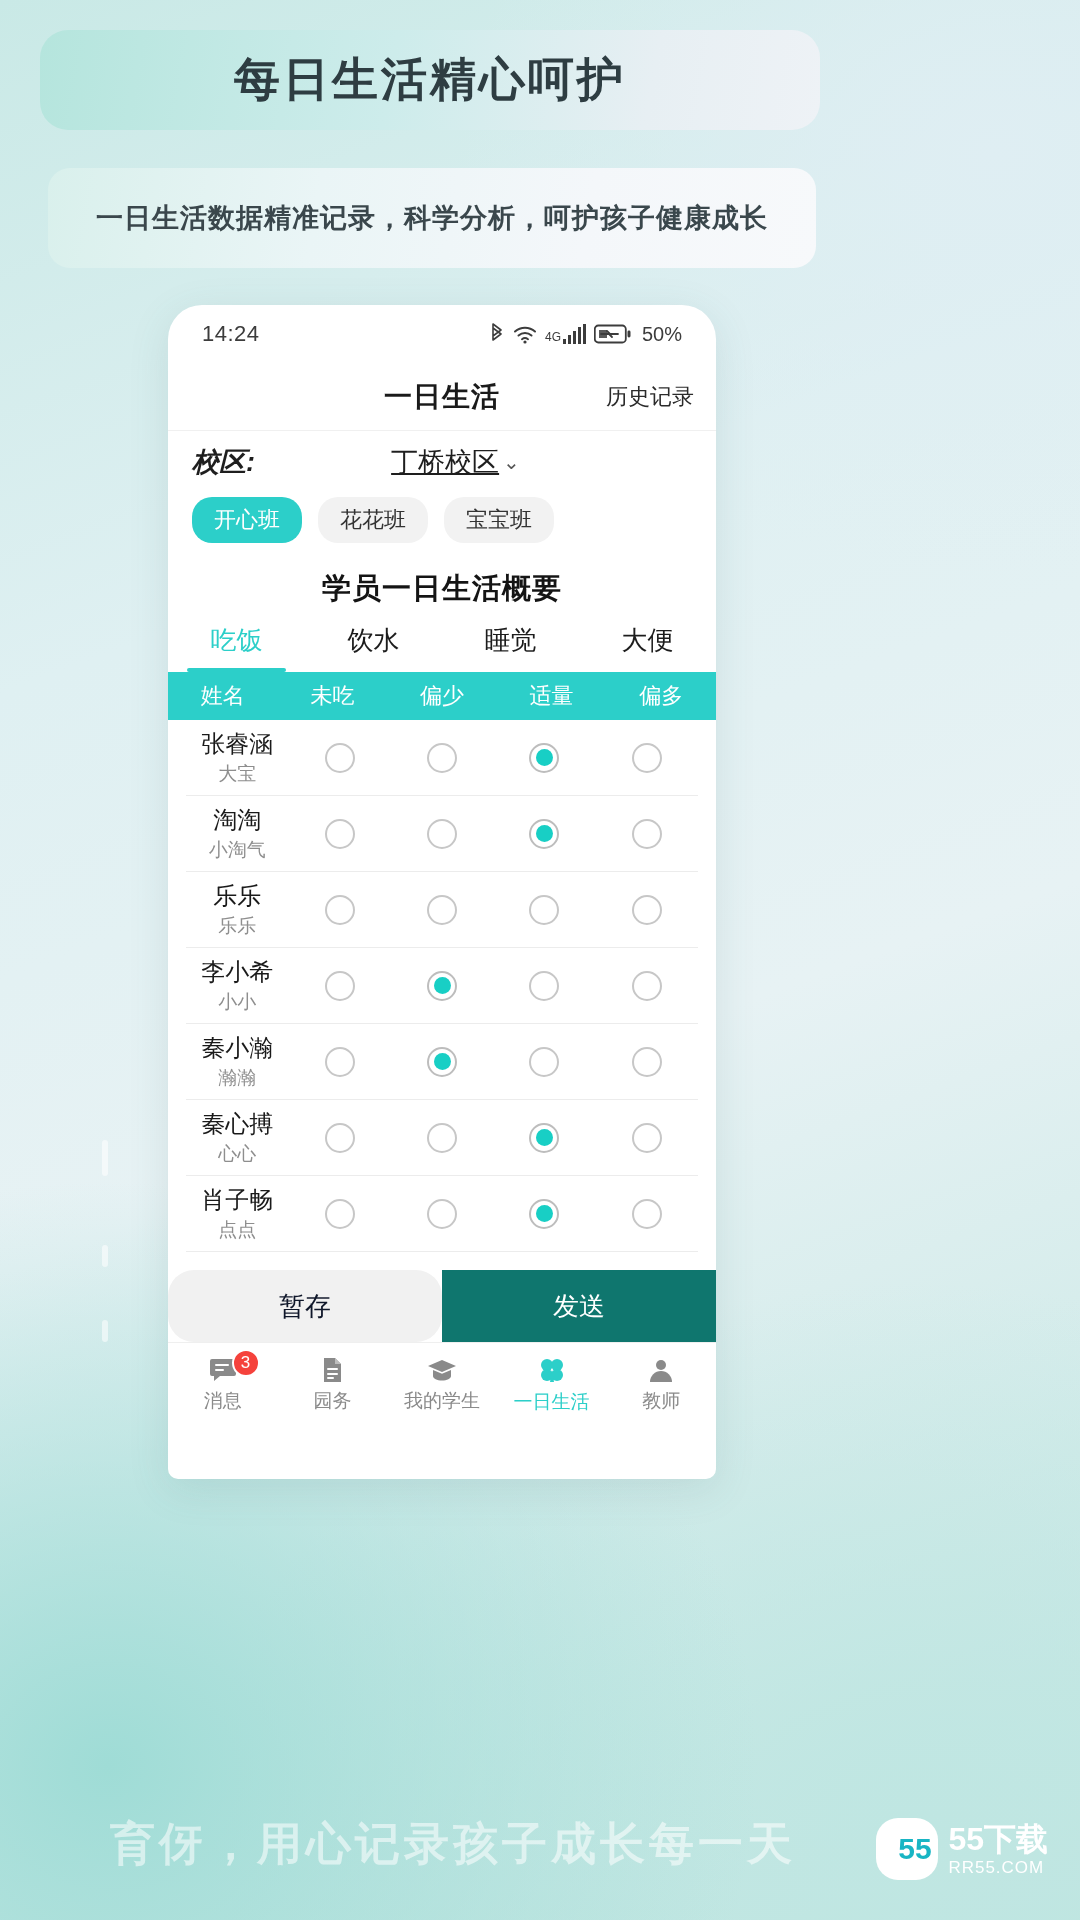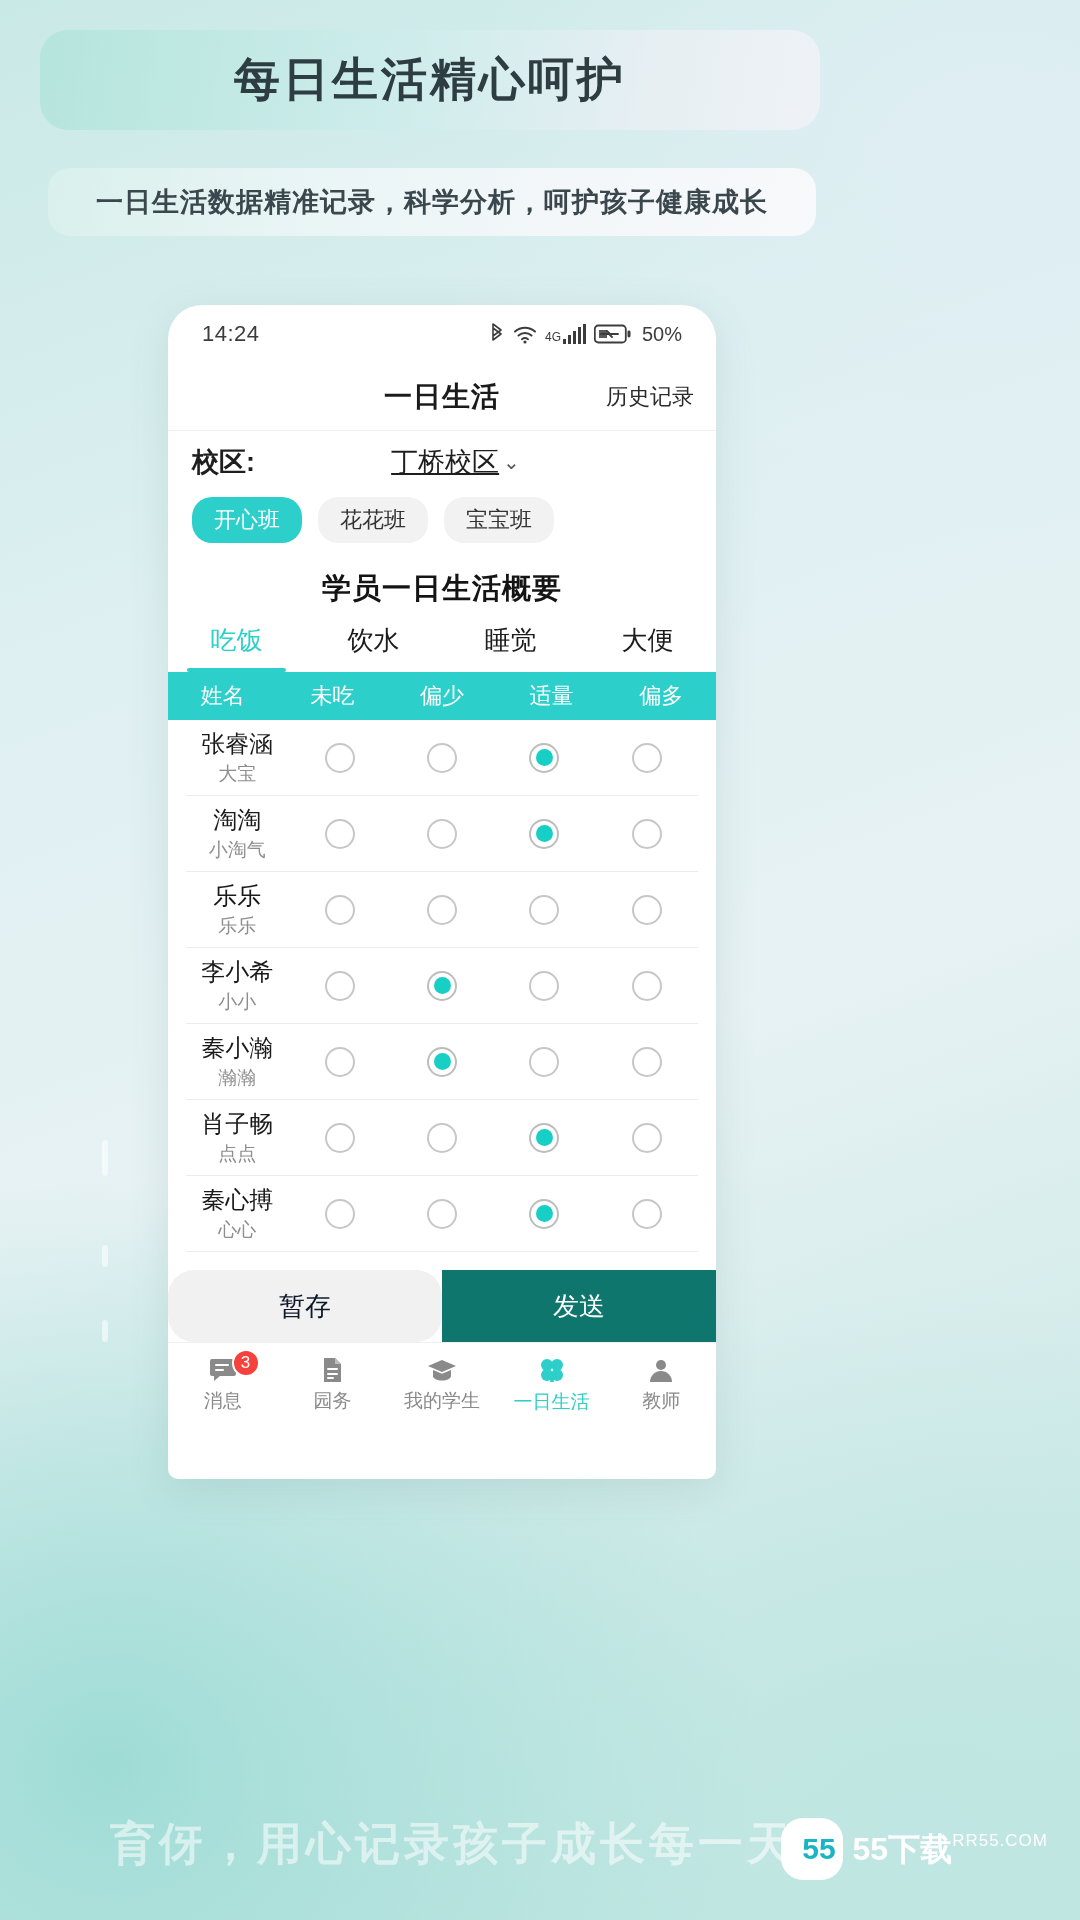--- a/index.html
+++ b/index.html
@@ -23,21 +23,21 @@
     width: 780px; height: 100px;
     border-radius: 28px;
     background: linear-gradient(100deg, #b5e5dd 0%, #cdeceb 45%, #e7eff3 78%, #eef2f6 100%);
     display: flex; align-items: center; justify-content: center;
   }
   .promo-title span {
     font-size: 46px; font-weight: 900; color: #2e3d42; letter-spacing: 3px;
   }
   .promo-sub {
     position: absolute; left: 48px; top: 168px;
-    width: 768px; height: 68px;
+    width: 768px; height: 100px;
     border-radius: 22px;
     background: linear-gradient(100deg, #d9f0ec 0%, #eaf5f6 35%, #f4f7fa 70%, #f7f9fb 100%);
     display: flex; align-items: center; justify-content: center;
   }
   .promo-sub span {
     font-size: 27px; font-weight: 800; color: #3a474c; letter-spacing: 1px;
   }
 
   
   .phone {
@@ -70,21 +70,21 @@
   .appbar-action {
     position: absolute; right: 22px; top: 50%; transform: translateY(-50%);
     font-size: 22px; color: #2b2b2b;
   }
 
   
   .campus-row {
     height: 62px; display: flex; align-items: center;
     padding: 0 24px;
   }
-  .campus-label { font-size: 27px; font-weight: 800; color: #1e1e1e; }
+  .campus-label { font-size: 27px; font-weight: 800; color: #1e1e1e; font-style: italic; }
   .campus-value-wrap {
     flex: 1; display: flex; align-items: center; justify-content: center;
     gap: 4px; padding-right: 36px;
   }
   .campus-value { font-size: 27px; color: #1e1e1e; text-decoration: underline; }
   .chev { font-size: 20px; color: #555; }
 
   
   .chips { display: flex; gap: 16px; padding: 4px 24px 0 24px; }
   .chip {
@@ -183,21 +183,21 @@
   }
   .dl-logo {
     position: absolute; right: 32px; bottom: 40px;
     display: flex; align-items: center; gap: 10px;
   }
   .dl-mark {
     width: 62px; height: 62px; border-radius: 22px;
     background: #ffffff; color: #18b5c4; font-size: 30px; font-weight: 900;
     display: flex; align-items: center; justify-content: center; padding-left: 15px;
   }
-  .dl-text { display: flex; flex-direction: row; color: #ffffff; line-height: 1.15; }
+  .dl-text { display: flex; flex-direction: column; color: #ffffff; line-height: 1.15; }
   .dl-text .t1 { font-size: 32px; font-weight: 800; }
   .dl-text .t2 { font-size: 17px; letter-spacing: 1px; }
 
   
   .tick { position: absolute; width: 6px; border-radius: 3px; background: rgba(255,255,255,0.55); }
 </style>
 </head>
 <body>
 
 <div class="promo-title">
@@ -373,40 +373,40 @@
         </div>
         <div class="optcell">
           <span class="radio"></span>
         </div>
         <div class="optcell">
           <span class="radio"></span>
         </div>
       </div>
       <div class="trow">
         <div class="namecell">
+          <span class="nm">秦心搏</span>
+          <span class="nick">心心</span>
+        </div>
+        <div class="optcell">
+          <span class="radio"></span>
+        </div>
+        <div class="optcell">
+          <span class="radio"></span>
+        </div>
+        <div class="optcell">
+          <span class="radio on"></span>
+        </div>
+        <div class="optcell">
+          <span class="radio"></span>
+        </div>
+      </div>
+      <div class="trow">
+        <div class="namecell">
           <span class="nm">肖子畅</span>
           <span class="nick">点点</span>
-        </div>
-        <div class="optcell">
-          <span class="radio"></span>
-        </div>
-        <div class="optcell">
-          <span class="radio"></span>
-        </div>
-        <div class="optcell">
-          <span class="radio on"></span>
-        </div>
-        <div class="optcell">
-          <span class="radio"></span>
-        </div>
-      </div>
-      <div class="trow">
-        <div class="namecell">
-          <span class="nm">秦心搏</span>
-          <span class="nick">心心</span>
         </div>
         <div class="optcell">
           <span class="radio"></span>
         </div>
         <div class="optcell">
           <span class="radio"></span>
         </div>
         <div class="optcell">
           <span class="radio on"></span>
         </div>

